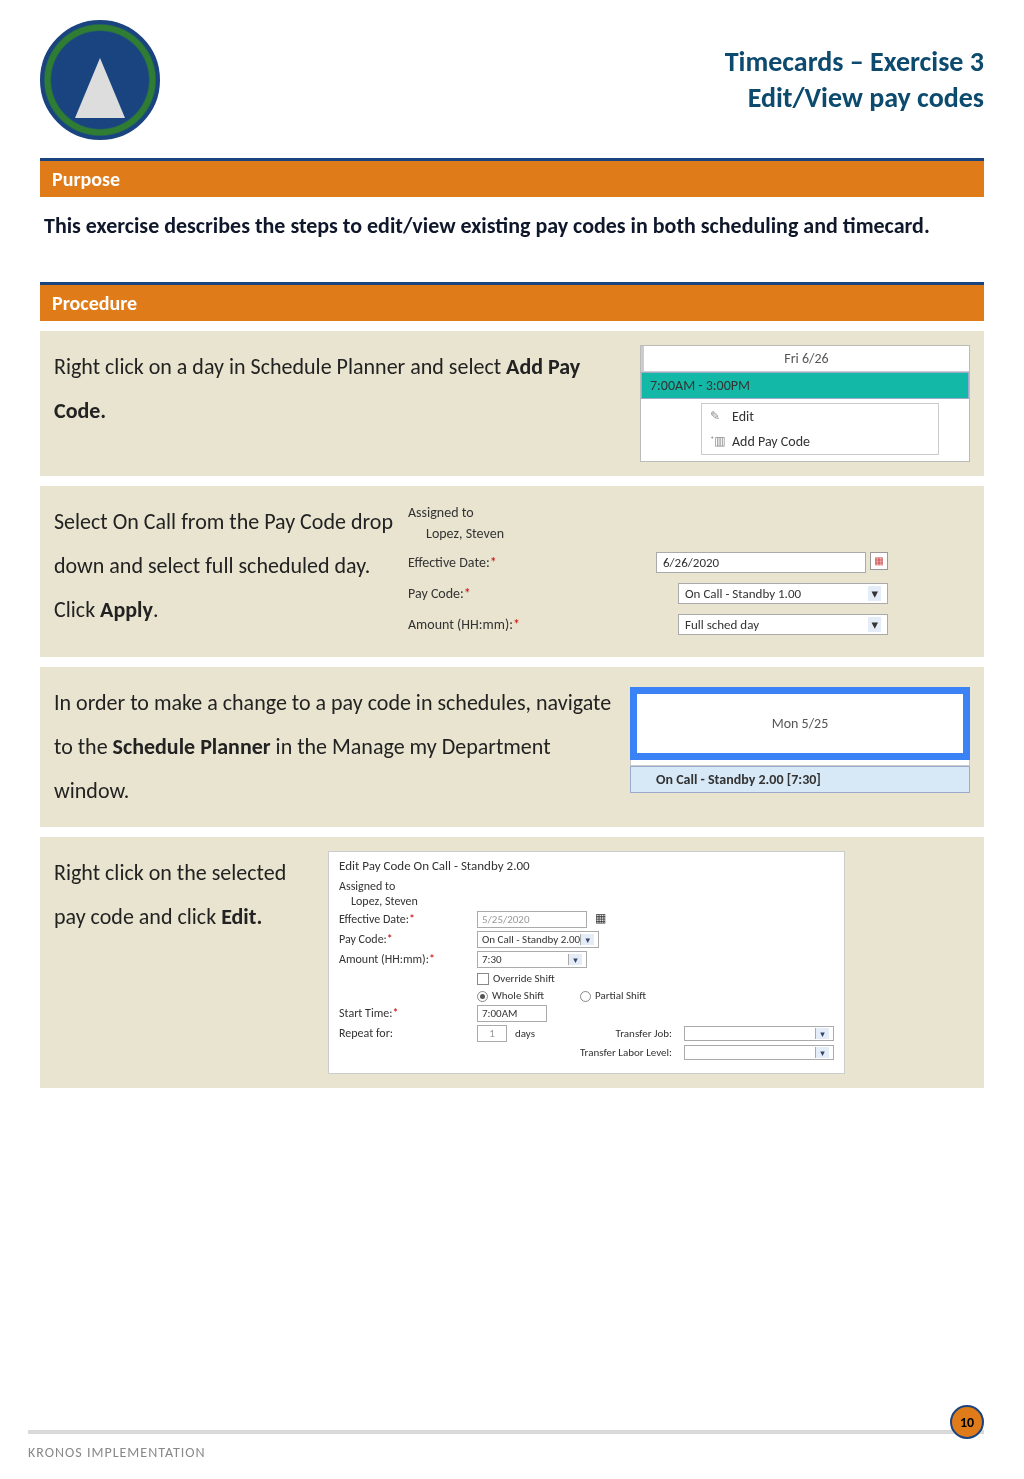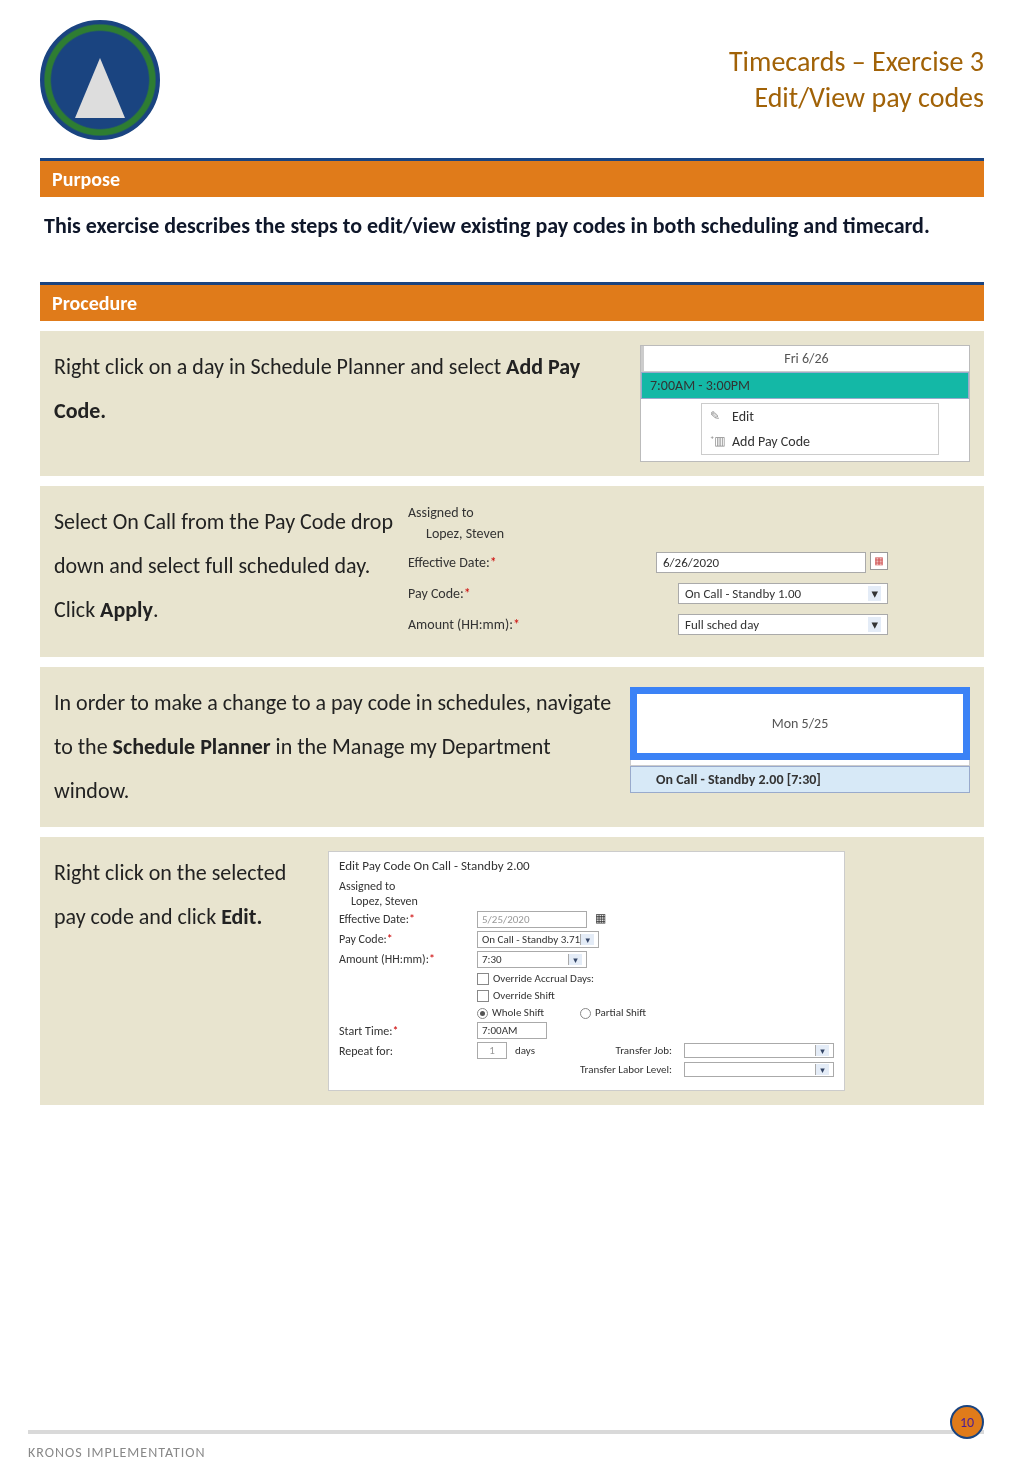--- a/index.html
+++ b/index.html
@@ -1,21 +1,21 @@
 <!DOCTYPE html>
 <html><head>
 <meta charset="utf-8">
 <style>
   * { box-sizing: border-box; margin: 0; padding: 0; }
   body { font-family: Calibri, Arial, sans-serif; width: 1024px; background: #fff; color: #333; }
   .page { padding: 20px 40px 60px 40px; position: relative; min-height: 1479px; }
   .header-row { display: flex; align-items: center; justify-content: space-between; margin-bottom: 18px; }
   .logo { width: 120px; height: 120px; border-radius: 50%; background: radial-gradient(circle at 50% 50%, #1a4480 0%, #1a4480 60%, #2e7d32 62%, #2e7d32 68%, #1a4480 70%); border: 3px solid #1a4480; position: relative; display:flex; align-items:center; justify-content:center;}
   .logo::after{ content:""; width:50px; height:60px; background:#ddd; clip-path: polygon(50% 0%, 100% 100%, 0% 100%); position:absolute; top:35px;}
-  .title-block { text-align: right; color: #a16207; font-weight: normal; font-size: 28px; line-height: 1.3; }
+  .title-block { text-align: right; color: #0c4a6e; font-weight: bold; font-size: 28px; line-height: 1.3; }
   .section-bar { background: #e07b1a; color: #fff; font-weight: bold; font-size: 20px; padding: 6px 12px; border-top: 3px solid #1a4480; margin-top: 10px; }
   .intro { color: #0f172a; font-weight: bold; font-size: 22px; line-height: 1.4; padding: 14px 4px 30px 4px; }
   .step-row { background: #e8e4cf; margin: 10px 0; padding: 14px; display: flex; gap: 14px; align-items: stretch; }
   .step-text { font-size: 22px; line-height: 2; flex: 1; color:#222; }
   .step-text .bold { font-weight: bold; }
 
   
   .mock1 { width: 330px; border: 1px solid #bbb; background:#fff; font-size: 14px;}
   .mock1 .dayhdr { text-align:center; padding:4px; border-bottom:1px solid #ccc; color:#555; border-left:3px solid #ccc;}
   .mock1 .shift { background:#14b8a6; padding:4px 8px; border:1px solid #9ac; margin:0;}
@@ -47,21 +47,21 @@
   .mock4 .dd{ width:14px; text-align:center; background:#e4ecf7; border-left:1px solid #aaa; color:#346; font-size:9px;}
   .mock4 .chk{ width:12px; height:12px; border:1px solid #888; display:inline-block; margin-right:4px; vertical-align:middle;}
   .mock4 .rad{ width:11px; height:11px; border:1px solid #888; border-radius:50%; display:inline-block; margin-right:4px; vertical-align:middle;}
   .mock4 .rad.on::after{content:""; display:block; width:5px; height:5px; background:#555; border-radius:50%; margin:2px;}
   .mock4 .right-col{ margin-left:auto; display:flex; align-items:center; gap:12px;}
   .mock4 .right-col .fld4{ min-width:150px;}
   .mock4 .flbl2{ font-size:11px; color:#333;}
 
   .footer { position:absolute; bottom:18px; left:28px; right:40px; border-top:4px solid #d9d9d9; padding-top:10px; display:flex; justify-content:space-between; align-items:center;}
   .footer-text{ color:#888; font-size:14px; letter-spacing:1px;}
-  .page-badge{ width:34px; height:34px; border-radius:50%; background:#e07b1a; border:2px solid #1a4480; color:#4c1d95; display:flex; align-items:center; justify-content:center; font-size:14px; position:absolute; right:40px; bottom:40px;}
+  .page-badge{ width:34px; height:34px; border-radius:50%; background:#e07b1a; border:2px solid #1a4480; color:#000000; display:flex; align-items:center; justify-content:center; font-size:14px; position:absolute; right:40px; bottom:40px;font-weight:bold;}
 </style>
 </head>
 <body>
 
 <div class="page">
 
   <div class="header-row">
     <div class="logo"></div>
     <div class="title-block">
       <div>Timecards – Exercise 3</div>
@@ -153,35 +153,31 @@
       <div class="frow">
         <span class="flbl"><span>Effective Date:</span><span class="star">*</span></span>
         <span class="fld4" style="color:#999;">
             <span>5/25/2020</span>
           </span>
         <span class="cal" style="width:16px;height:16px;">▦</span>
       </div>
       <div class="frow">
         <span class="flbl"><span>Pay Code:</span><span class="star">*</span></span>
         <span class="fld4">
-            <span>On Call - Standby 3.71</span>
+            <span>On Call - Standby 2.00</span>
             <span class="dd">▾</span>
           </span>
       </div>
       <div class="frow">
         <span class="flbl"><span>Amount (HH:mm):</span><span class="star">*</span></span>
         <span class="fld4">
             <span>7:30</span>
             <span class="dd">▾</span>
           </span>
       </div>
-      <div class="frow">
-          <span class="flbl"></span>
-          <span><span class="chk"></span><span class="flbl2">Override Accrual Days:</span></span>
-        </div>
       <div class="frow">
           <span class="flbl"></span>
           <span><span class="chk"></span><span class="flbl2">Override Shift</span></span>
         </div>
       <div class="frow">
           <span class="flbl"></span>
         <span><span class="rad on"></span><span class="flbl2">Whole Shift</span></span>
         <span style="width:20px;"></span>
         <span><span class="rad"></span><span class="flbl2">Partial Shift</span></span>
       </div>

